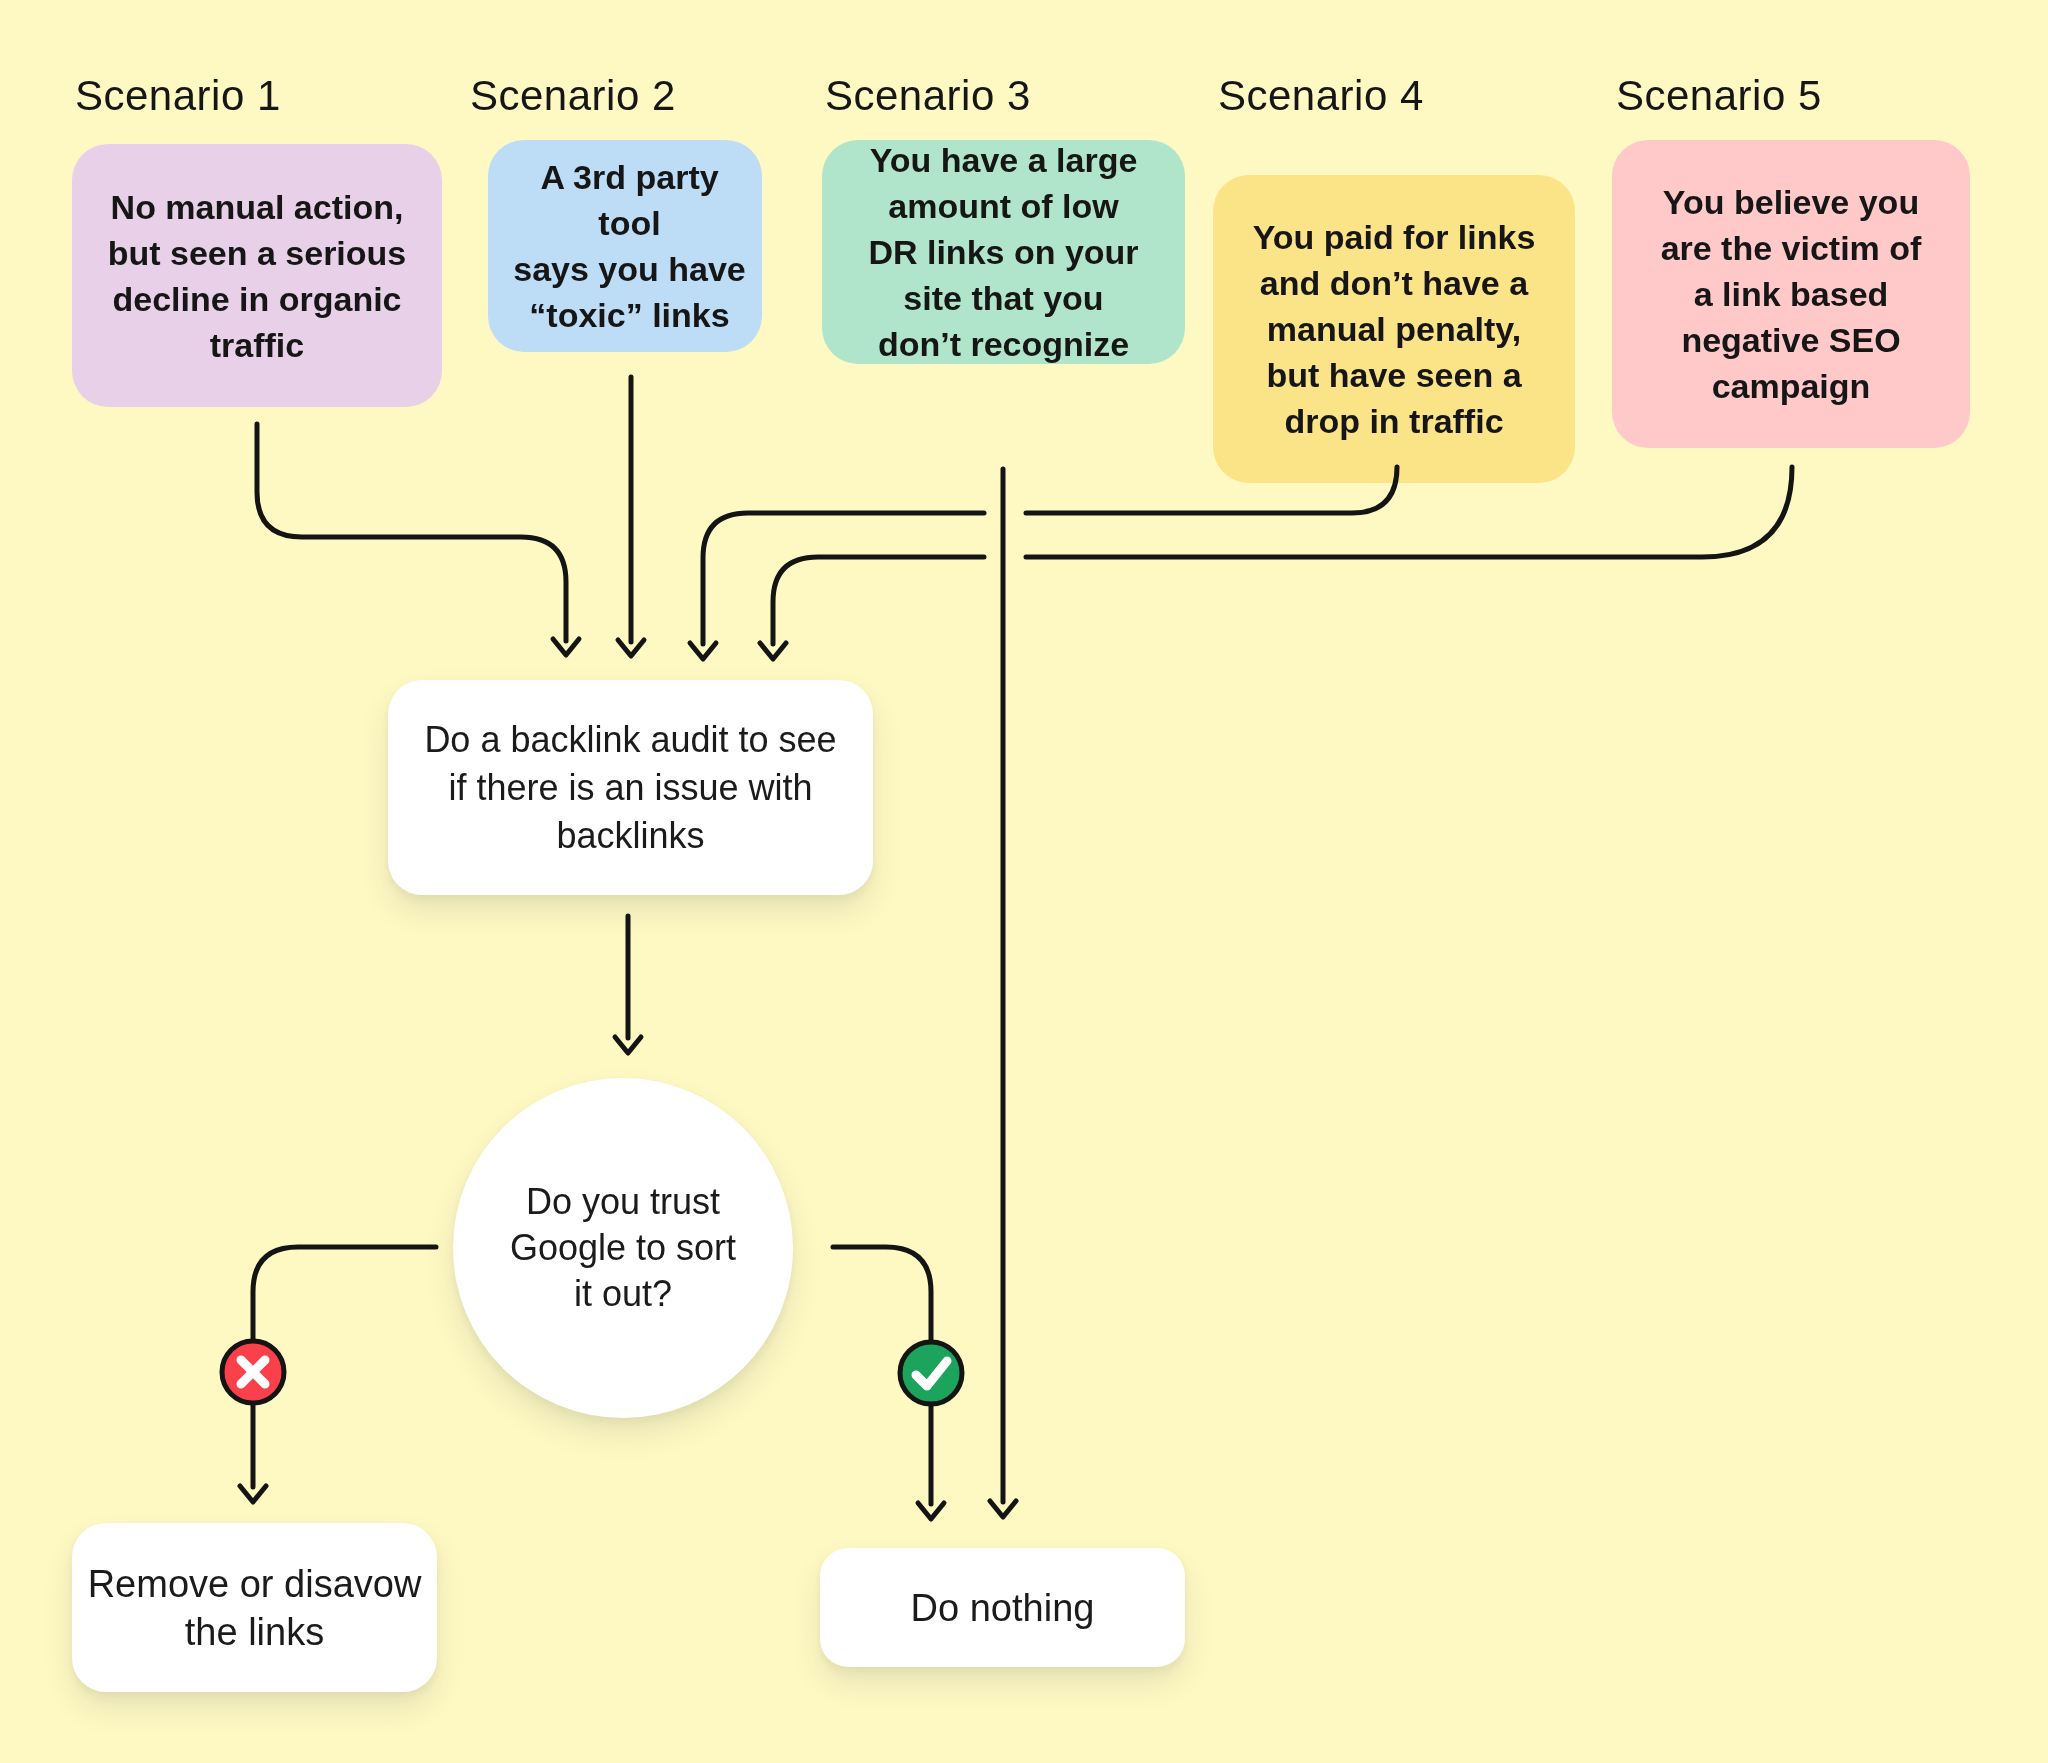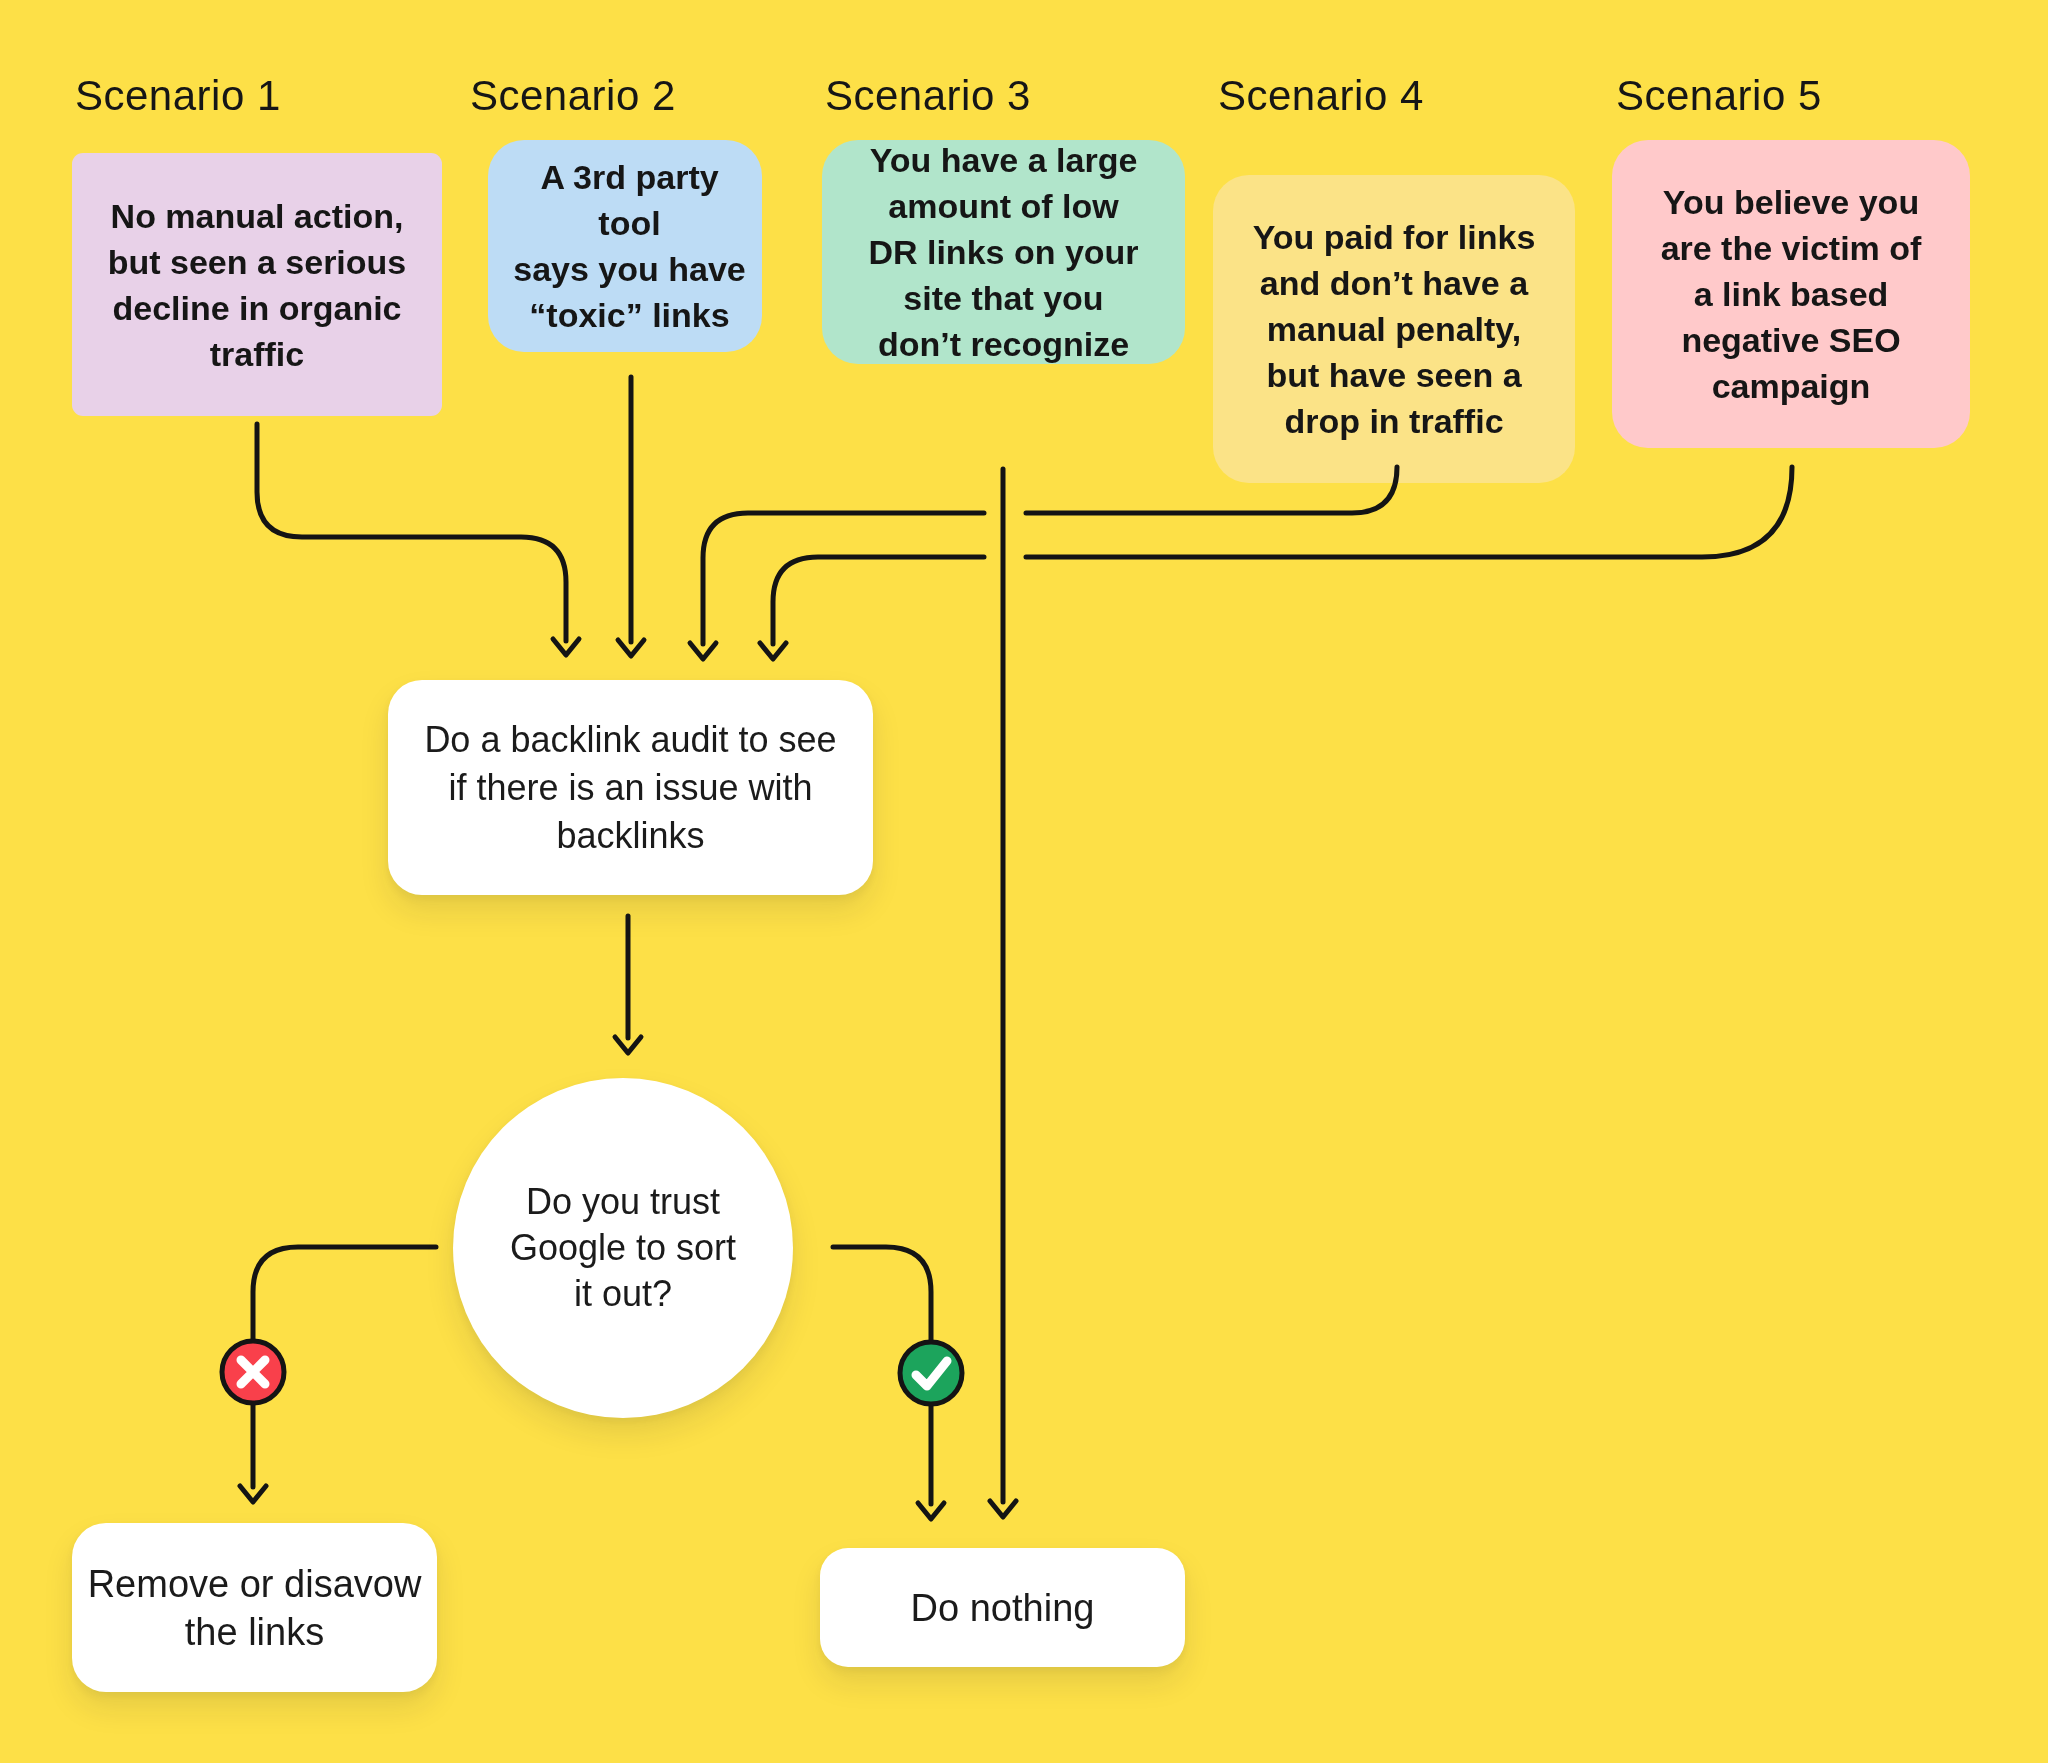--- a/index.html
+++ b/index.html
@@ -5,21 +5,21 @@
   html, body {
     margin: 0;
     padding: 0;
     background: #F0F1F4;
     font-family: "Liberation Sans", "DejaVu Sans", sans-serif;
   }
   #canvas {
     position: relative;
     width: 2048px;
     height: 1763px;
-    background: #fde047;
+    background: #fef9c3;
     overflow: hidden;
     color: #1B1B1B;
   }
   .scenario-label {
     position: absolute;
     top: 72px;
     font-size: 42px;
     font-weight: 500;
     letter-spacing: 0.5px;
     color: #161616;
@@ -55,21 +55,21 @@
     color: #1B1B1B;
     box-shadow: 0 16px 30px rgba(25, 30, 45, 0.10), 0 4px 8px rgba(25, 30, 45, 0.05);
     padding: 12px 10px;
     box-sizing: border-box;
   }
   #audit-node   { left: 388px; top: 680px;  width: 485px; height: 215px; font-size: 36px; }
   #decision-node{ left: 453px; top: 1078px; width: 340px; height: 340px; border-radius: 50%; font-size: 36px; line-height: 46px; }
   #remove-node  { left: 72px;  top: 1523px; width: 365px; height: 169px; }
   #nothing-node { left: 820px; top: 1548px; width: 365px; height: 119px; border-radius: 28px; }
 
-  #card-1 { left: 72px;   top: 153px; width: 370px; height: 263px; border-radius: 11px; }
+  #card-1 { left: 72px;   top: 144px; width: 370px; height: 263px; }
   #card-2 { left: 488px;  top: 140px; width: 274px; height: 212px; padding-left: 21px; }
   #card-3 { left: 822px;  top: 140px; width: 363px; height: 224px; }
   #card-4 { left: 1213px; top: 140px; width: 362px; height: 308px; margin-top: 35px; }
   #card-5 { left: 1612px; top: 140px; width: 358px; height: 308px; }
 
   #label-1 { left: 75px;   }
   #label-2 { left: 470px;  }
   #label-3 { left: 825px;  }
   #label-4 { left: 1218px; }
   #label-5 { left: 1616px; }

